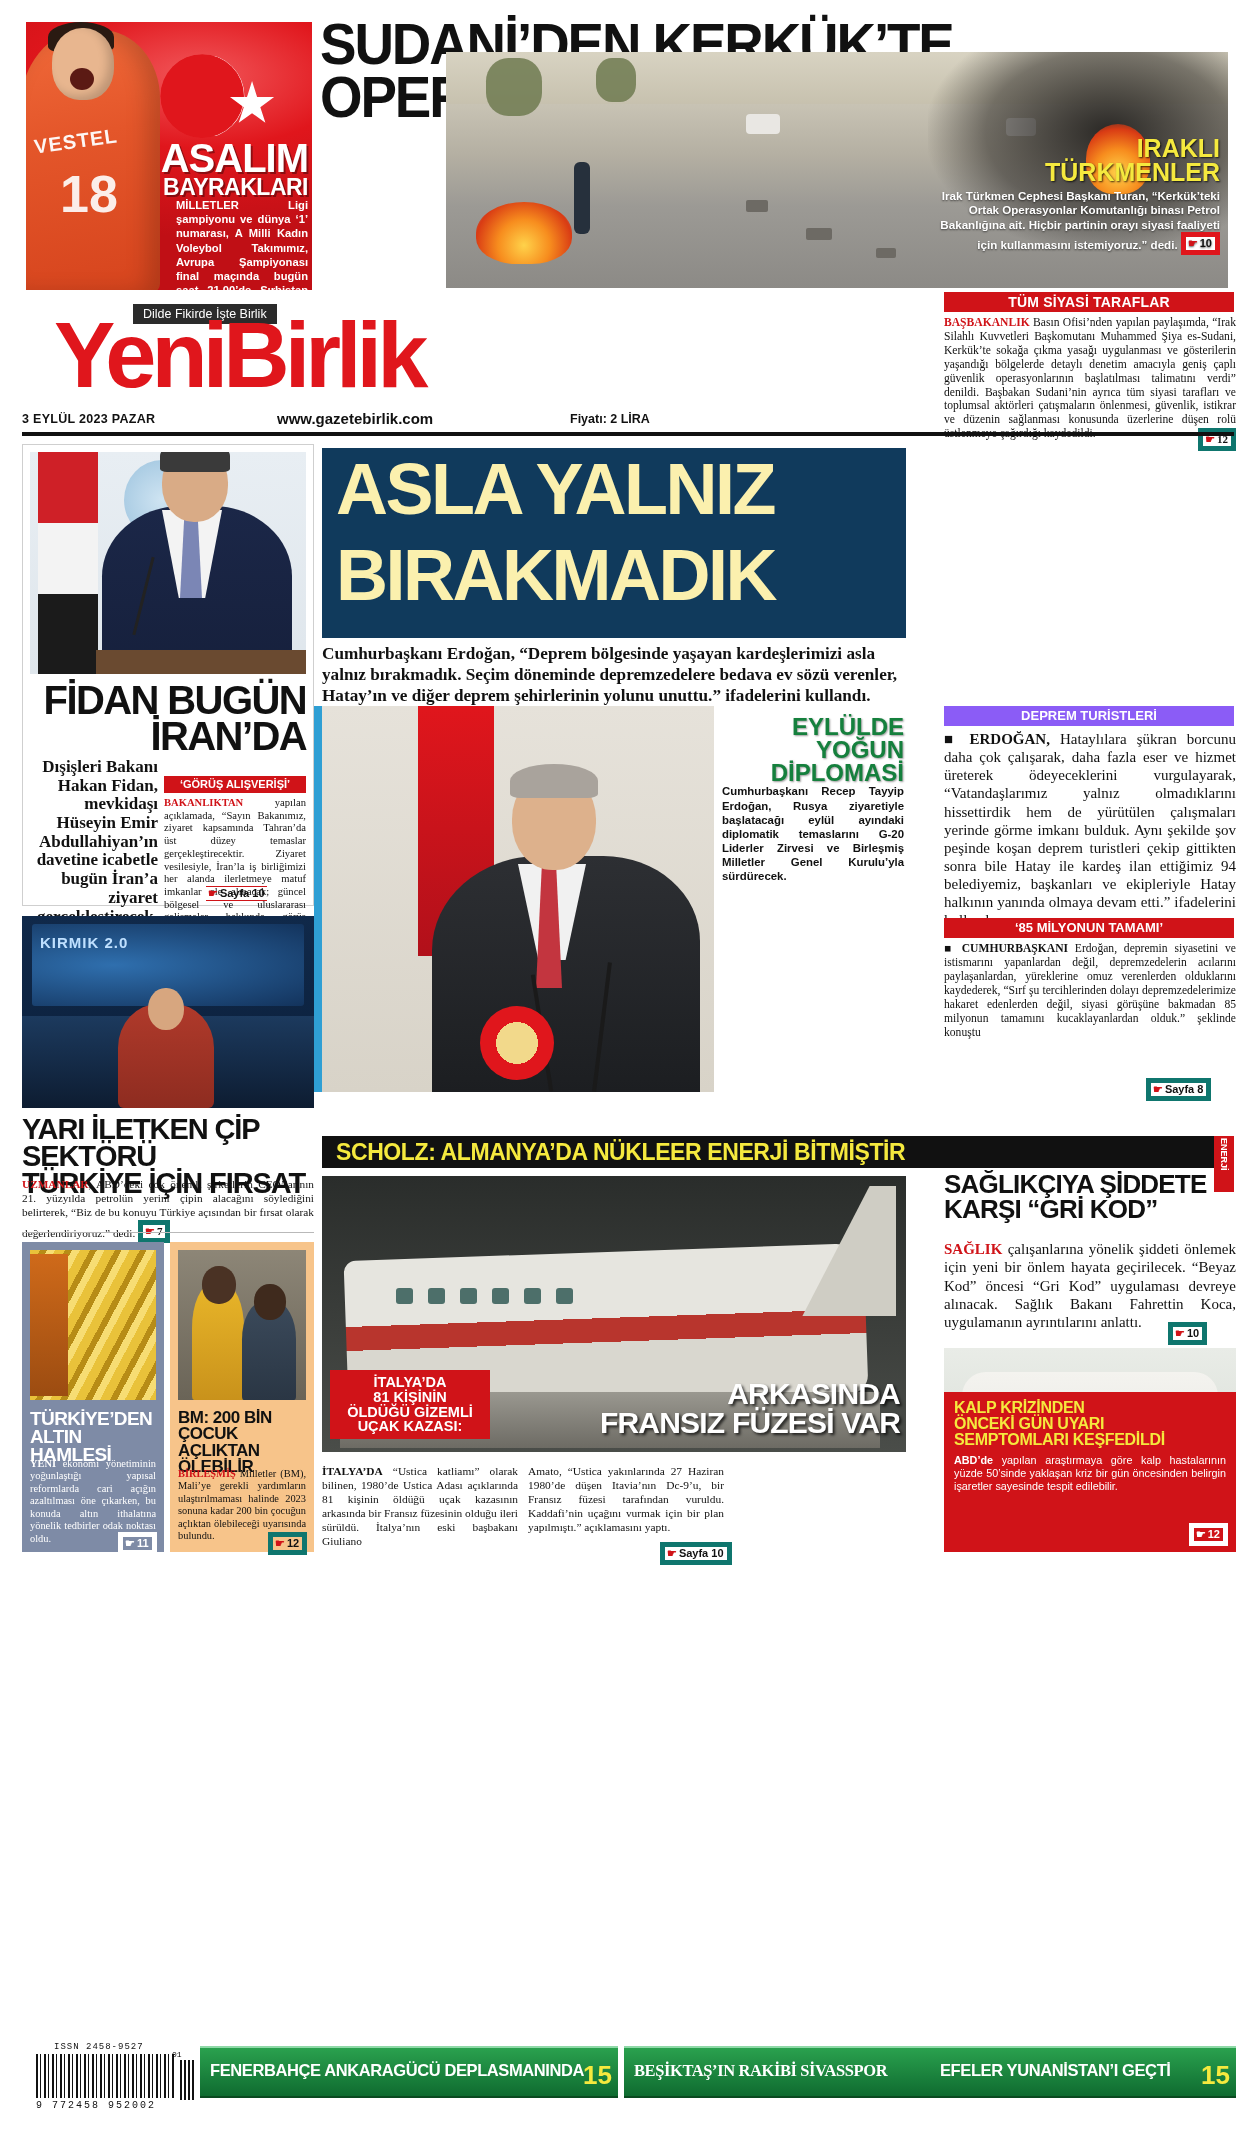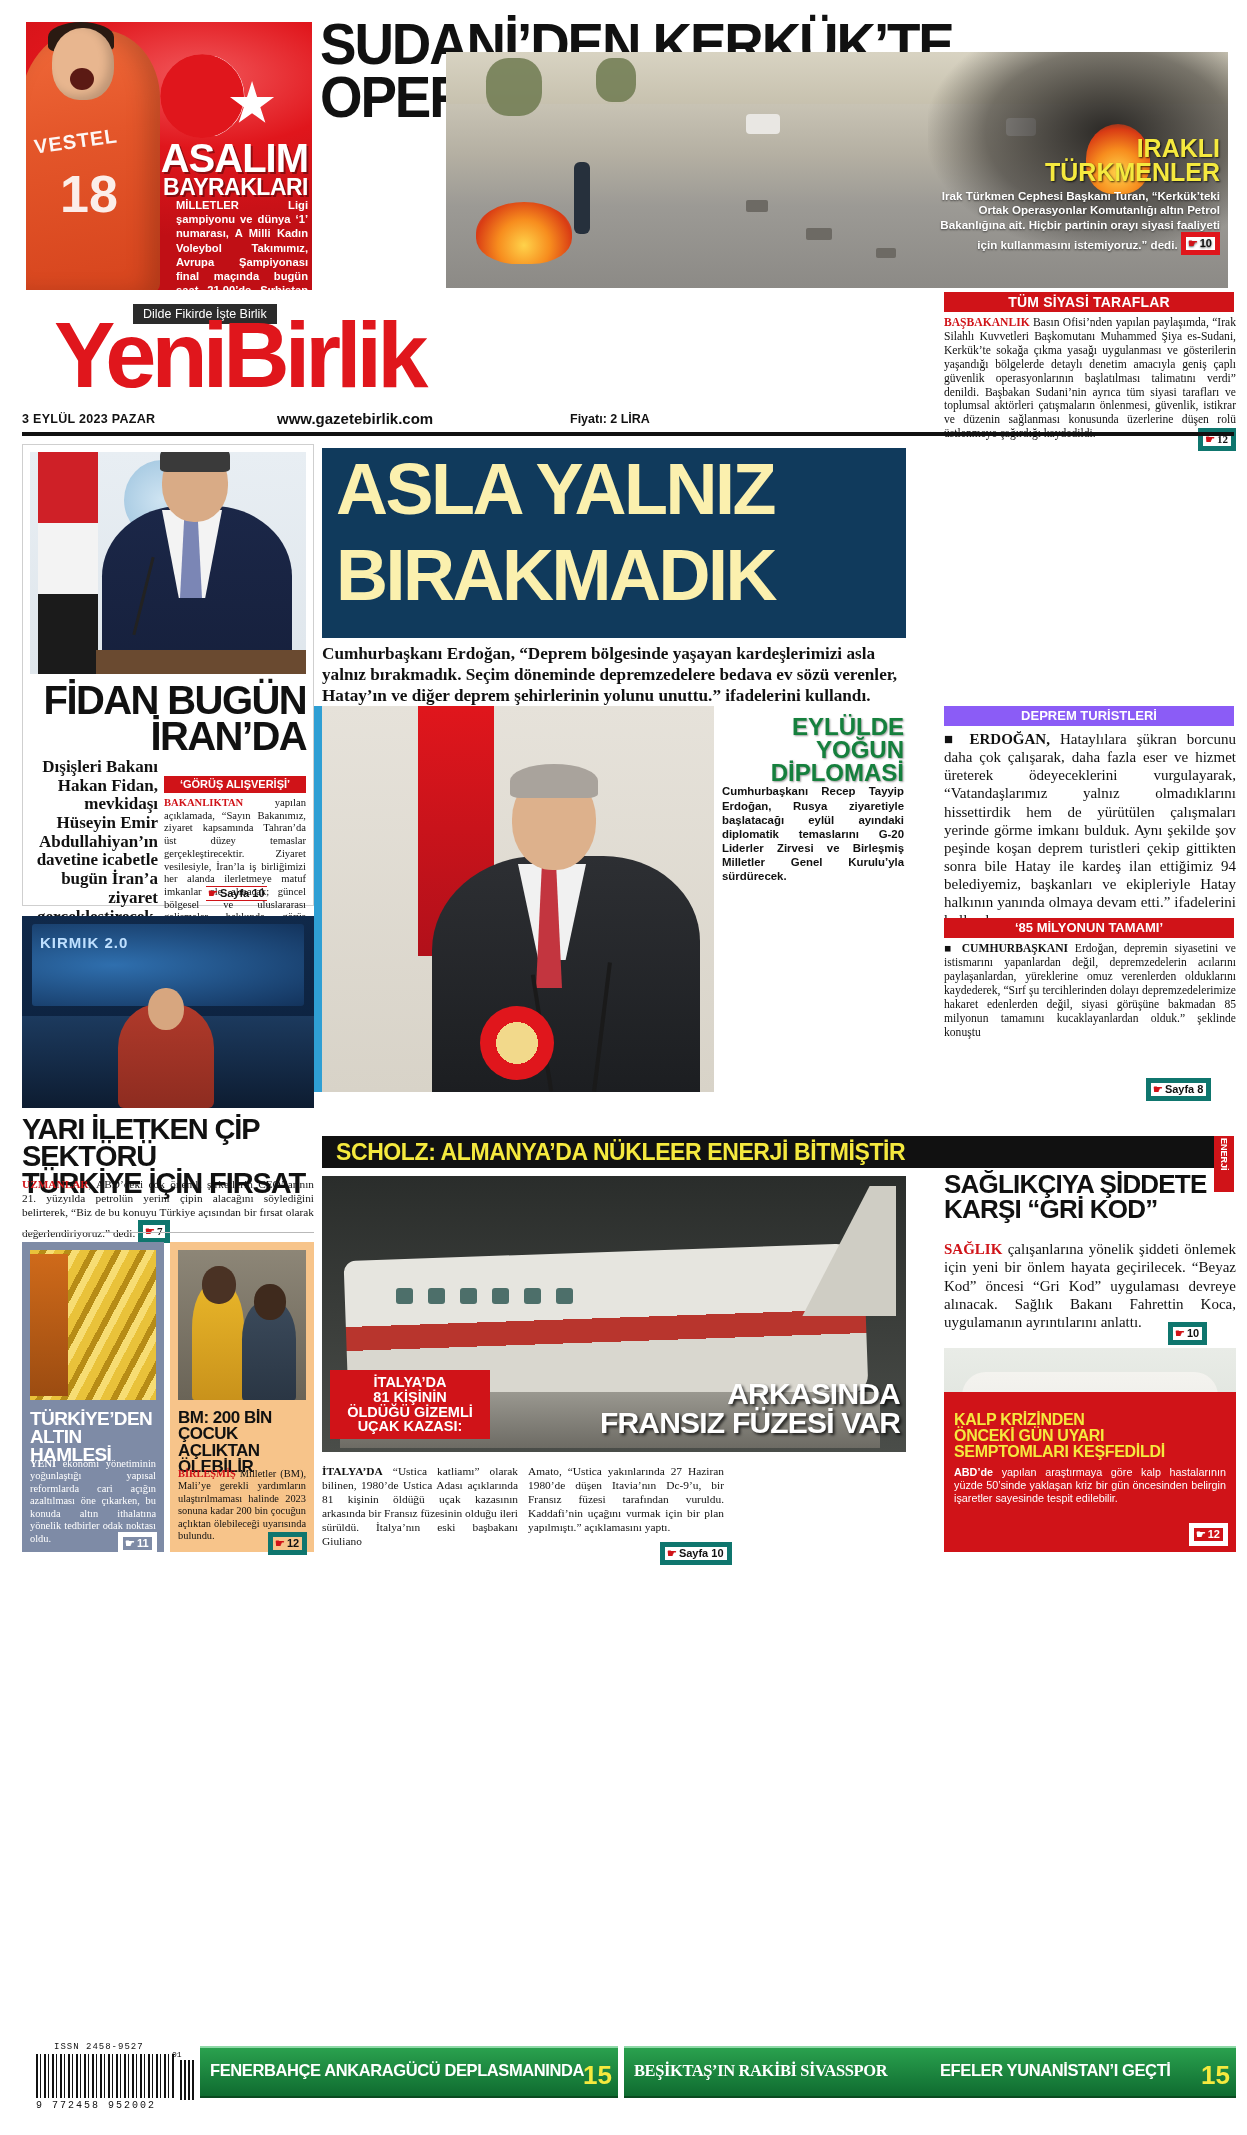--- a/index.html
+++ b/index.html
@@ -271,21 +271,21 @@
   #sag-body b.red{color:#d01318;}
   #sag-ref{ left:1168px; top:1322px;}
   #sag-photo{ left:944px; top:1348px; width:292px; height:194px;}
   #sag-photo .bg{position:absolute;inset:0;background:linear-gradient(180deg,#e9ece7,#cfd6cd);}
   #sag-photo .body{position:absolute;left:18px;top:24px;width:256px;height:170px;
      background:linear-gradient(180deg,#f4f3ef,#dcdcd6);border-radius:24px;}
   #sag-photo .hand{position:absolute;left:40px;top:60px;width:110px;height:92px;border-radius:50% 40% 40% 50%;
      background:#e0b491;}
   #sag-photo .hand2{position:absolute;left:142px;top:52px;width:110px;height:100px;border-radius:40% 50% 50% 40%;
      background:#d8a987;}
-  #kalp-box{ left:944px; top:1392px; width:292px; height:160px; background:#d01318; padding:20px 10px;}
+  #kalp-box{ left:944px; top:1392px; width:292px; height:160px; background:#d01318; padding:8px 10px;}
   #kalp-t{ color:#f5e93e; font-size:16px; font-weight:bold; line-height:1.0; letter-spacing:-.3px;}
   #kalp-body{ margin-top:6px; color:#fff; font-size:10.8px; line-height:1.2; text-align:justify;}
   #kalp-ref{ position:absolute; right:8px; bottom:6px;}
   #kalp-ref .pagref{border-color:#fff;color:#fff;}
   #kalp-ref .hand{color:#fff;}
 
   
   #issn{ left:54px; top:2042px; font-size:9px; letter-spacing:1px; color:#111;
      font-family:"Liberation Mono",monospace;}
   #barcode{ left:36px; top:2054px; width:140px; height:44px;
@@ -342,21 +342,21 @@
     <div class="debris" style="left:300px;top:148px;width:22px;height:12px"></div>
     <div class="debris" style="left:360px;top:176px;width:26px;height:12px"></div>
     <div class="debris" style="left:430px;top:196px;width:20px;height:10px"></div>
     <div class="smoke"></div>
     <div class="fire" style="left:640px;top:72px;width:64px;height:70px"></div>
     <div class="fire" style="left:30px;top:150px;width:96px;height:62px"></div>
     <div id="irakli-box">
       <div id="irakli-t1">IRAKLI</div>
       <div id="irakli-t2">TÜRKMENLER</div>
       <div id="irakli-body">
-        <span>Irak Türkmen Cephesi Başkanı Turan, “Kerkük’teki Ortak Operasyonlar Komutanlığı altın Petrol Bakanlığına ait. Hiçbir partinin orayı siyasi faaliyeti için kullanmasını istemiyoruz.” dedi.</span>
+        <span>Irak Türkmen Cephesi Başkanı Turan, “Kerkük’teki Ortak Operasyonlar Komutanlığı binası Petrol Bakanlığına ait. Hiçbir partinin orayı siyasi faaliyeti için kullanmasını istemiyoruz.” dedi.</span>
         <span class="pagref"><span class="hand">☛</span><span>10</span></span>
       </div>
     </div>
   </div>
 
   <div class="abs" id="tum-bar-shadow"></div>
   <div class="abs uc" id="tum-bar">TÜM SİYASİ TARAFLAR</div>
   <div class="abs serif" id="tum-body">
     <b class="red">BAŞBAKANLIK</b><span> Basın Ofisi’nden yapılan paylaşımda, “Irak Silahlı Kuvvetleri Başkomutanı Muhammed Şiya es-Sudani, Kerkük’te sokağa çıkma yasağı uygulanması ve gösterilerin yaşandığı bölgelerde detaylı denetim amacıyla geniş çaplı güvenlik operasyonlarının başlatılması talimatını verdi” denildi. Başbakan Sudani’nin ayrıca tüm siyasi tarafları ve toplumsal aktörleri çatışmaların önlenmesi, güvenlik, istikrar ve düzenin sağlanması konusunda üzerlerine düşen rolü üstlenmeye çağırdığı kaydedildi.</span>
     <span class="pagref"><span class="hand">☛</span><span>12</span></span>

